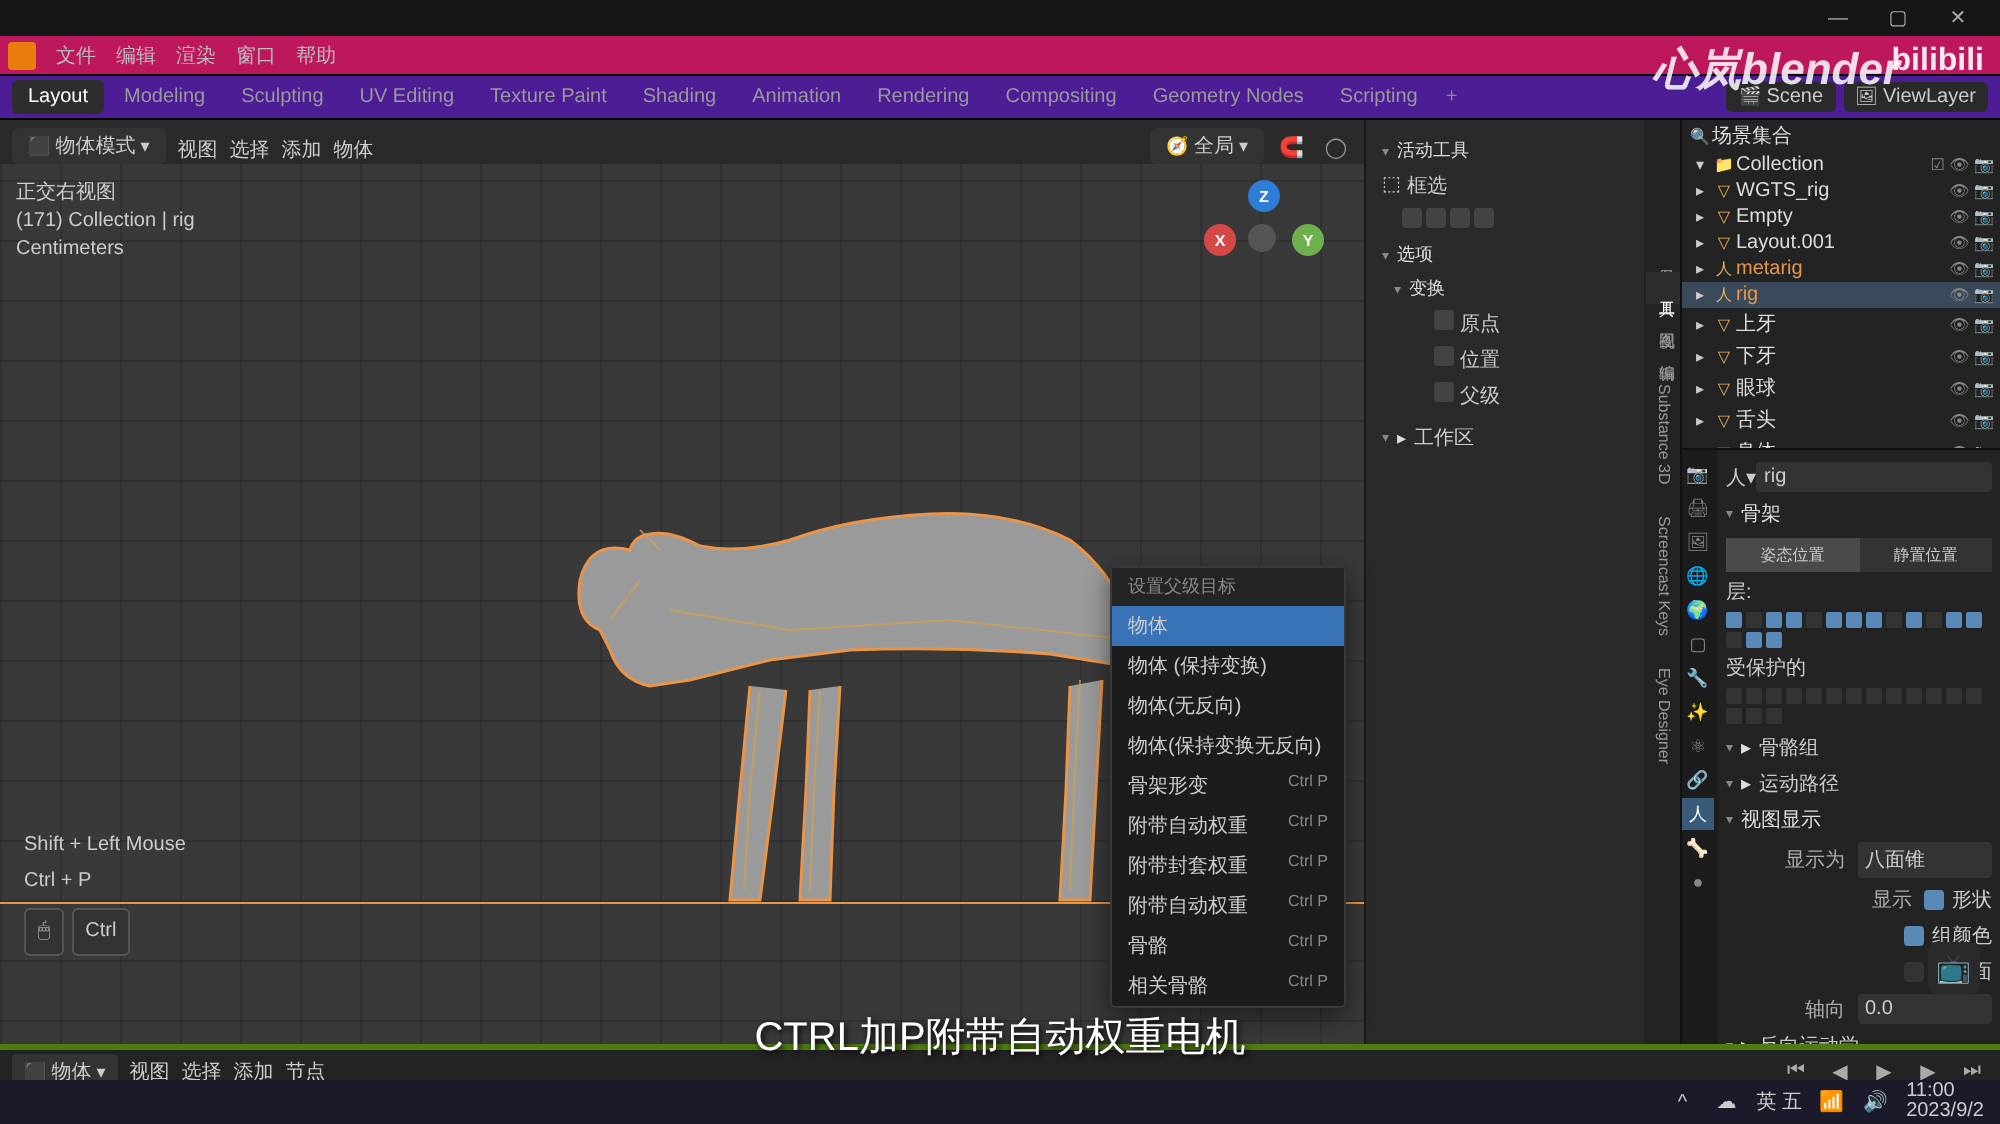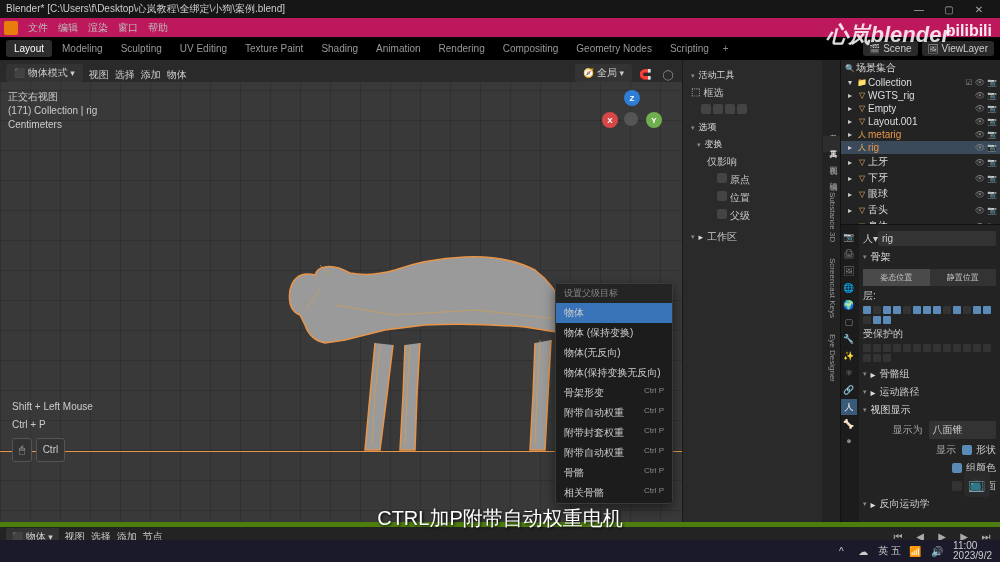--- a/index.html
+++ b/index.html
@@ -3,21 +3,21 @@
 <meta charset="utf-8">
 <style>
 *{margin:0;padding:0;box-sizing:border-box;font-family:sans-serif;font-size:10px;color:#ccc}
 body{width:1000px;height:562px;background:#1a1a1a;overflow:hidden;position:relative}
 .titlebar{height:18px;background:#161616;display:flex;align-items:center;padding:0 6px;font-size:9px;color:#888}
 .titlebar .spacer{flex:1}
 .titlebar .winbtn{width:30px;text-align:center;color:#aaa}
 .topmenu{height:20px;background:#be185d;display:flex;align-items:center;padding:0 4px;gap:10px;border-bottom:1px solid #0a0a0a}
 .topmenu .logo{width:14px;height:14px;background:#e87d0d;border-radius:2px}
 .topmenu .item{font-size:10px;color:#bbb}
-.tabbar{height:22px;background:#000000;display:flex;align-items:center;gap:2px;padding:0 6px;border-bottom:1px solid #000}
+.tabbar{height:22px;background:#4c1d95;display:flex;align-items:center;gap:2px;padding:0 6px;border-bottom:1px solid #000}
 .tabbar .tab{padding:3px 8px;font-size:10px;color:#999;border-radius:3px}
 .tabbar .tab.active{background:#2d2d2d;color:#fff}
 .tabbar .plus{color:#888;padding:0 4px}
 .tabbar .right{margin-left:auto;display:flex;gap:4px;align-items:center}
 .tabbar .right .dd{background:#2a2a2a;padding:2px 6px;border-radius:3px;font-size:9px}
 .watermark{position:absolute;top:20px;right:50px;font-size:22px;font-weight:bold;color:rgba(255,255,255,.85);z-index:50;font-style:italic}
 .bili{position:absolute;top:22px;right:8px;font-size:16px;font-weight:bold;color:rgba(255,255,255,.9);z-index:50}
 .main{display:flex;height:calc(100% - 100px)}
 .viewport{flex:1;background:#393939;position:relative;background-image:linear-gradient(rgba(0,0,0,.15) 1px,transparent 1px),linear-gradient(90deg,rgba(0,0,0,.15) 1px,transparent 1px);background-size:30px 30px}
 .vp-header{height:22px;background:#2a2a2a;display:flex;align-items:flex-end;padding:0 6px;gap:6px}
@@ -31,21 +31,21 @@
 .gizmo .y{top:22px;right:0;background:#6fb04e;color:#fff}
 .gizmo .c{top:22px;left:22px;background:#555;width:14px;height:14px}
 .dog{position:absolute;top:155px;left:275px;width:400px;height:250px}
 .dog svg{width:100%;height:100%}
 .floor{position:absolute;bottom:70px;left:0;right:0;height:1px;background:#e8954a}
 .ctx-menu{position:absolute;top:223px;left:555px;width:118px;background:#1c1c1c;border:1px solid #3a3a3a;border-radius:3px;z-index:30;box-shadow:0 4px 12px rgba(0,0,0,.5)}
 .ctx-menu .head{padding:3px 8px;font-size:9px;color:#888;background:#242424}
 .ctx-menu .mi{padding:3px 8px;font-size:9px;display:flex;justify-content:space-between;cursor:pointer}
 .ctx-menu .mi.hl{background:#3873b8;color:#fff}
 .ctx-menu .mi .sc{color:#888;font-size:8px}
-.shortcuts{position:absolute;bottom:60px;left:12px;font-size:13px;color:#fff;line-height:18px}
+.shortcuts{position:absolute;bottom:44px;left:12px;font-size:13px;color:#fff;line-height:18px}
 .keybadge{display:inline-block;background:#333;border:1px solid #555;border-radius:3px;padding:2px 6px;font-size:10px;margin-top:4px}
 .npanel{width:140px;background:#2a2a2a;border-left:1px solid #1a1a1a;padding:4px}
 .npanel .sec{margin:3px 0}
 .npanel .sec-h{font-size:9px;color:#ddd;padding:2px 4px;display:flex;align-items:center;gap:4px}
 .npanel .sec-h:before{content:"▾";font-size:7px;color:#888}
 .npanel .row{display:flex;gap:3px;padding:2px 4px;font-size:9px;color:#aaa}
 .npanel .chk{width:10px;height:10px;background:#444;border-radius:2px}
 .vtabs{width:18px;background:#232323;display:flex;flex-direction:column;align-items:center;padding-top:60px;gap:0}
 .vtabs .vt{writing-mode:vertical-rl;font-size:8px;padding:8px 2px;color:#999;border-left:2px solid transparent}
 .vtabs .vt.active{background:#2d2d2d;color:#fff}
@@ -68,36 +68,35 @@
 .props-body .tabpair .t{flex:1;text-align:center;padding:3px;background:#333;font-size:8px}
 .props-body .tabpair .t.active{background:#4a4a4a}
 .props-body .layers{display:flex;flex-wrap:wrap;gap:2px;margin:3px 0}
 .props-body .layers .l{width:8px;height:8px;background:#333;border-radius:1px}
 .props-body .layers .l.on{background:#5a8ab8}
 .props-body .prow{display:flex;padding:2px 0;align-items:center;font-size:8px}
 .props-body .prow .lbl{flex:1;color:#aaa;text-align:right;padding-right:6px}
 .props-body .prow .val{flex:1;background:#333;padding:2px 4px;border-radius:2px}
 .props-body .prow .cb{width:10px;height:10px;background:#333;border-radius:2px;margin-right:4px}
 .props-body .prow .cb.on{background:#5a8ab8}
-.timeline{height:24px;background:#232323;border-top:5px solid #4d7c0f;display:flex;align-items:center;padding:0 6px;gap:6px}
+.timeline{height:24px;background:#232323;border-top:3px solid #4d7c0f;display:flex;align-items:center;padding:0 6px;gap:6px}
 .timeline .dd{background:#333;padding:2px 6px;border-radius:2px;font-size:9px}
 .timeline .spacer{flex:1}
 .timeline .ctrl{width:16px;height:16px;display:flex;align-items:center;justify-content:center;color:#aaa}
 .statusbar{height:18px;background:#161616;display:flex;align-items:center;padding:0 8px;font-size:9px;color:#999}
 .caption{position:absolute;bottom:30px;left:50%;transform:translateX(-50%);font-size:20px;color:#fff;text-shadow:1px 1px 3px #000;z-index:40}
 .taskbar{position:absolute;bottom:0;left:0;right:0;height:22px;background:#1a1a2a;display:flex;align-items:center;justify-content:flex-end;padding:0 8px;gap:8px;font-size:9px;color:#ccc}
 .taskbar .tb-ico{width:14px;height:14px;display:flex;align-items:center;justify-content:center}
 .tv-icon{position:absolute;bottom:65px;right:10px;width:26px;height:26px;background:#2a2a2a;border-radius:4px;display:flex;align-items:center;justify-content:center;color:#fff;font-size:14px;z-index:40}
 .indent1{padding-left:12px}
 </style>
 </head>
 <body>
 
 <div class="titlebar">
-  <span>Blender* [C:\Users\f\Desktop\心岚教程\全绑定\小狗\案例.blend]</span>
   <span class="spacer"></span>
   <span class="winbtn">—</span>
   <span class="winbtn">▢</span>
   <span class="winbtn">✕</span>
 </div>
 
 <div class="topmenu">
   <span class="logo"></span>
   <span class="item">文件</span>
   <span class="item">编辑</span>
@@ -231,23 +230,20 @@
       <div class="row" style="gap:2px;margin-left:10px">
         <span class="chk"></span>
         <span class="chk"></span>
         <span class="chk"></span>
         <span class="chk"></span>
       </div>
     </div>
     <div class="sec">
         <div class="sec-h">选项</div>
       <div class="sec-h" style="padding-left:10px">变换</div>
-      <div class="row" style="padding-left:20px">
-          <span>仅影响</span>
-        </div>
       <div class="row" style="padding-left:30px">
           <span class="chk"></span>
           <span>原点</span>
         </div>
       <div class="row" style="padding-left:30px">
           <span class="chk"></span>
           <span>位置</span>
         </div>
       <div class="row" style="padding-left:30px">
           <span class="chk"></span>
@@ -423,20 +419,24 @@
         <div class="prow">
             <span class="lbl"></span>
             <span class="cb on"></span>
             <span>组颜色</span>
           </div>
         <div class="prow">
             <span class="lbl"></span>
             <span class="cb"></span>
             <span>在前面</span>
           </div>
+        <div class="prow">
+            <span class="lbl">轴向</span>
+            <span class="val">0.0</span>
+          </div>
         <div class="hd">▸ <span>反向运动学</span></div>
 
       </div>
     </div>
   </div>
 </div>
 
 <div class="timeline">
   <span class="dd">⬛ <span>物体</span> ▾</span>
   <span>视图</span>

